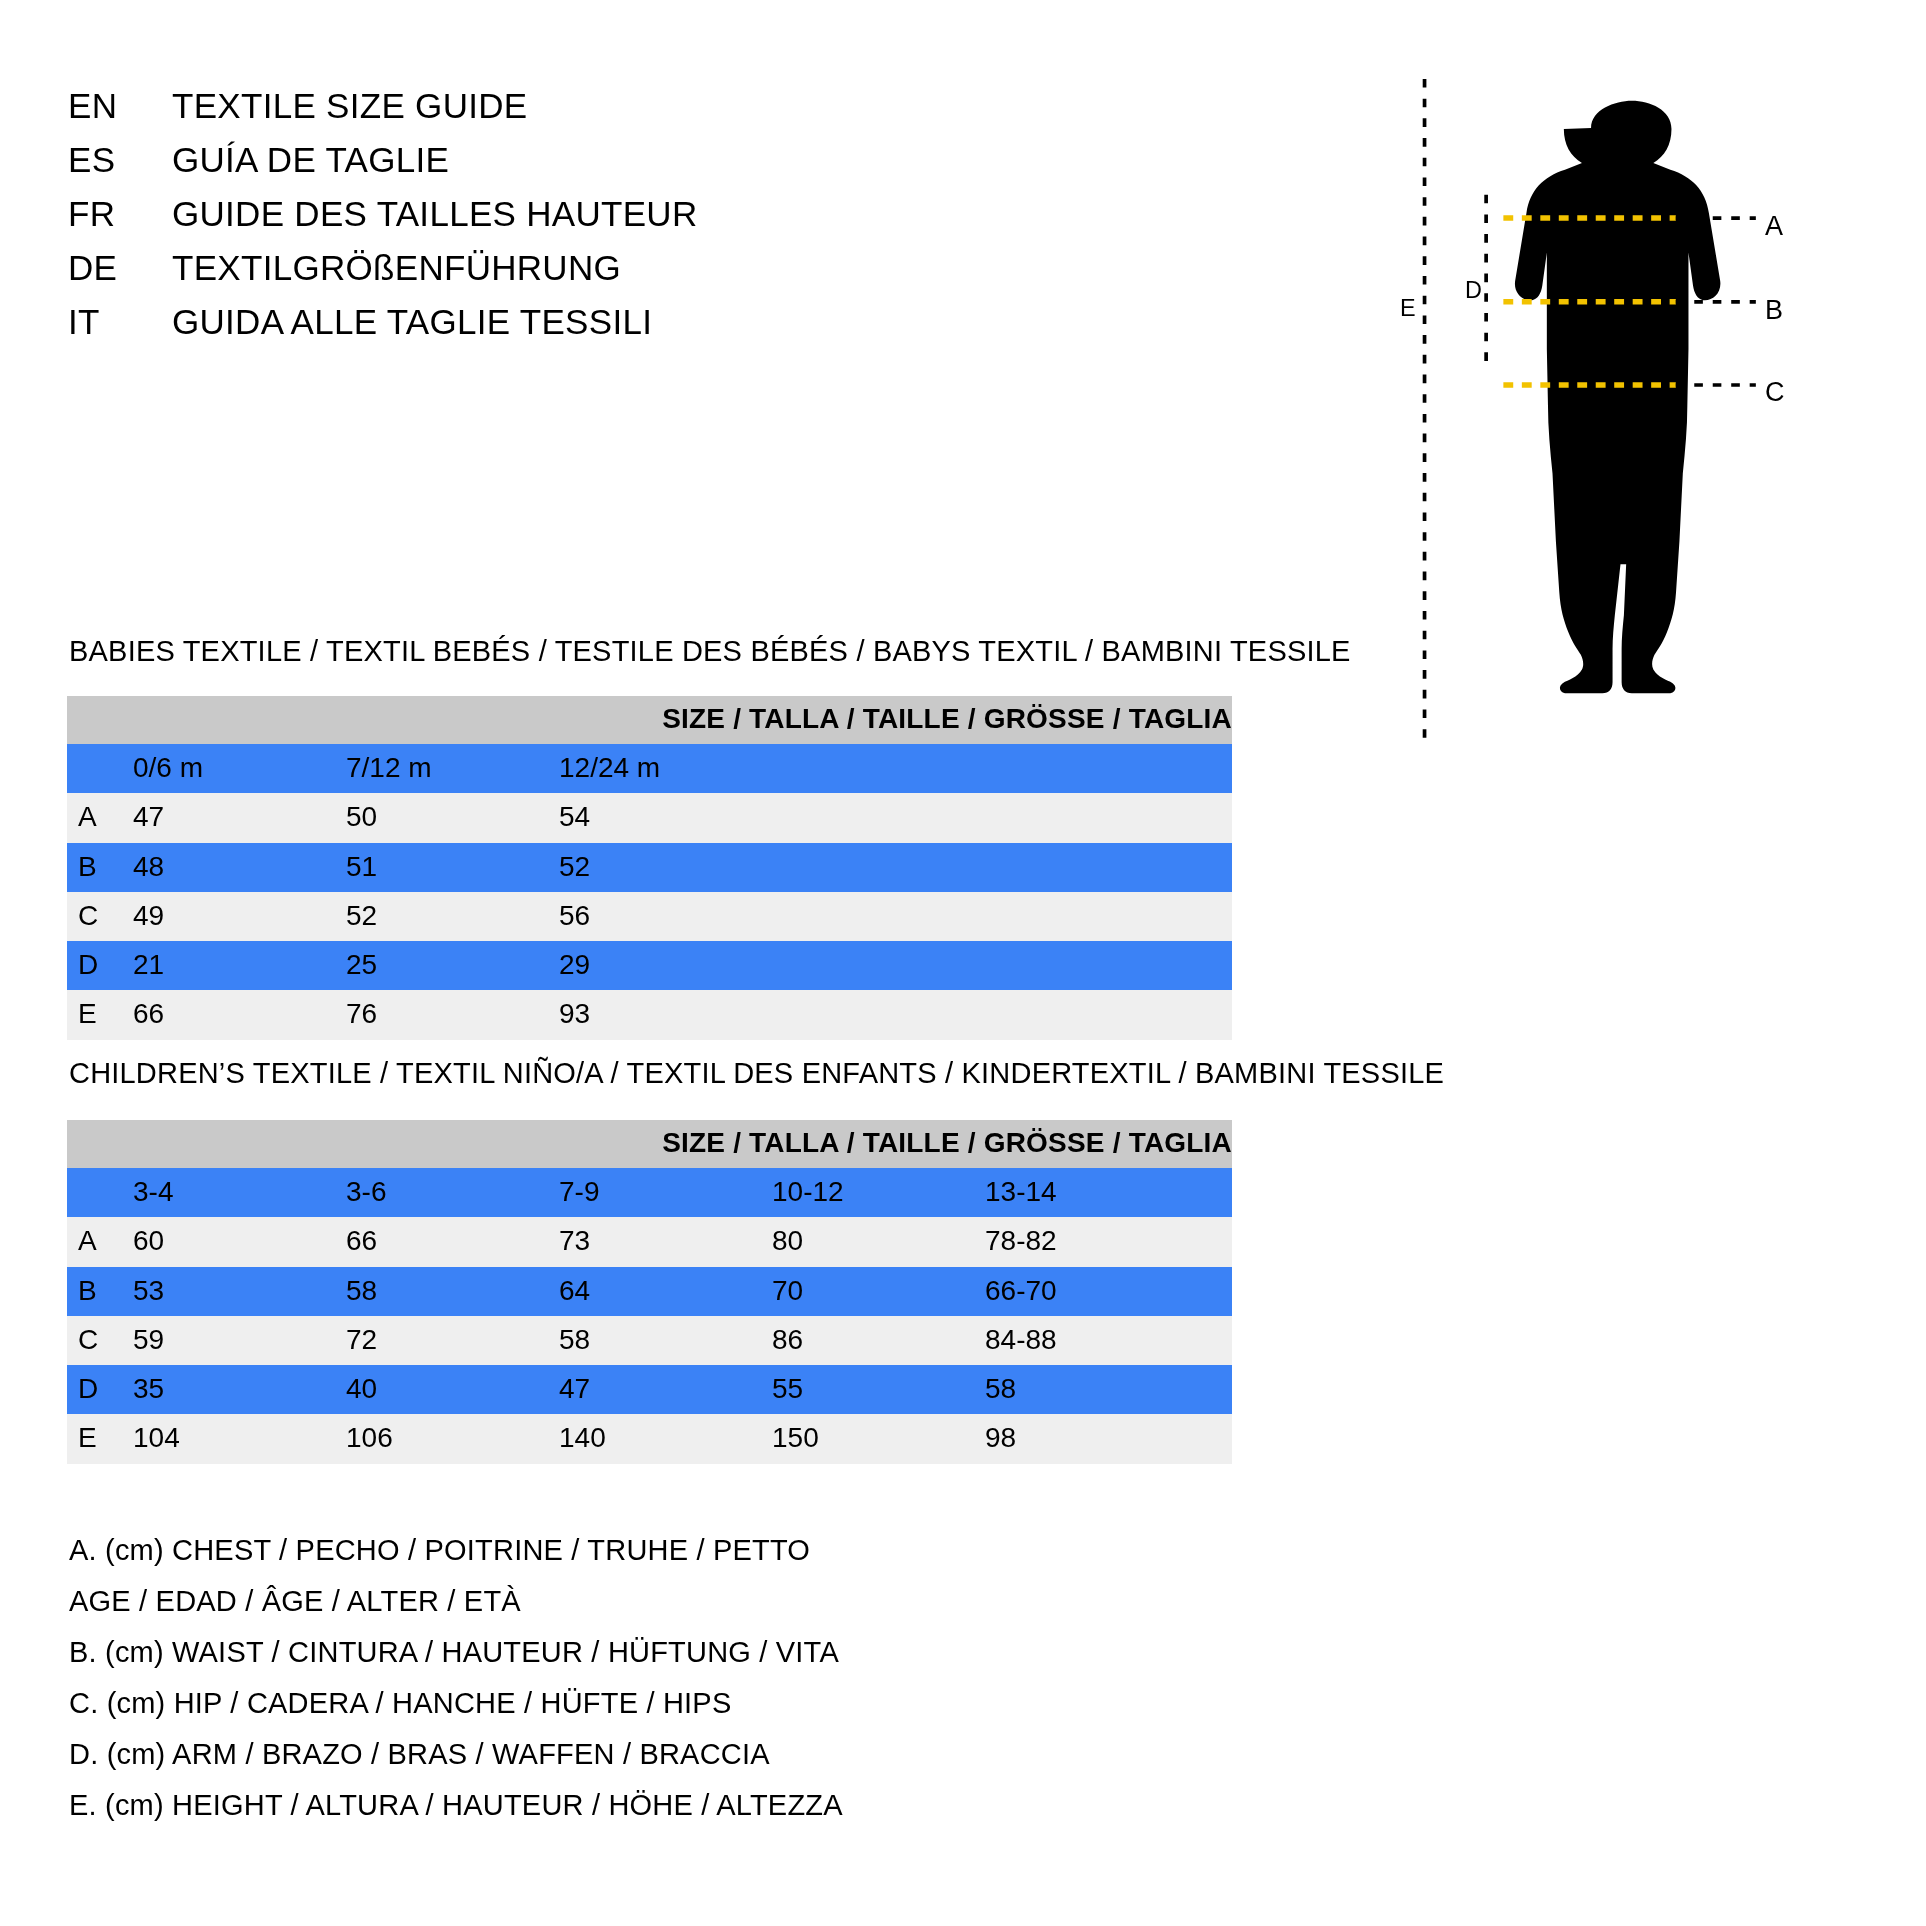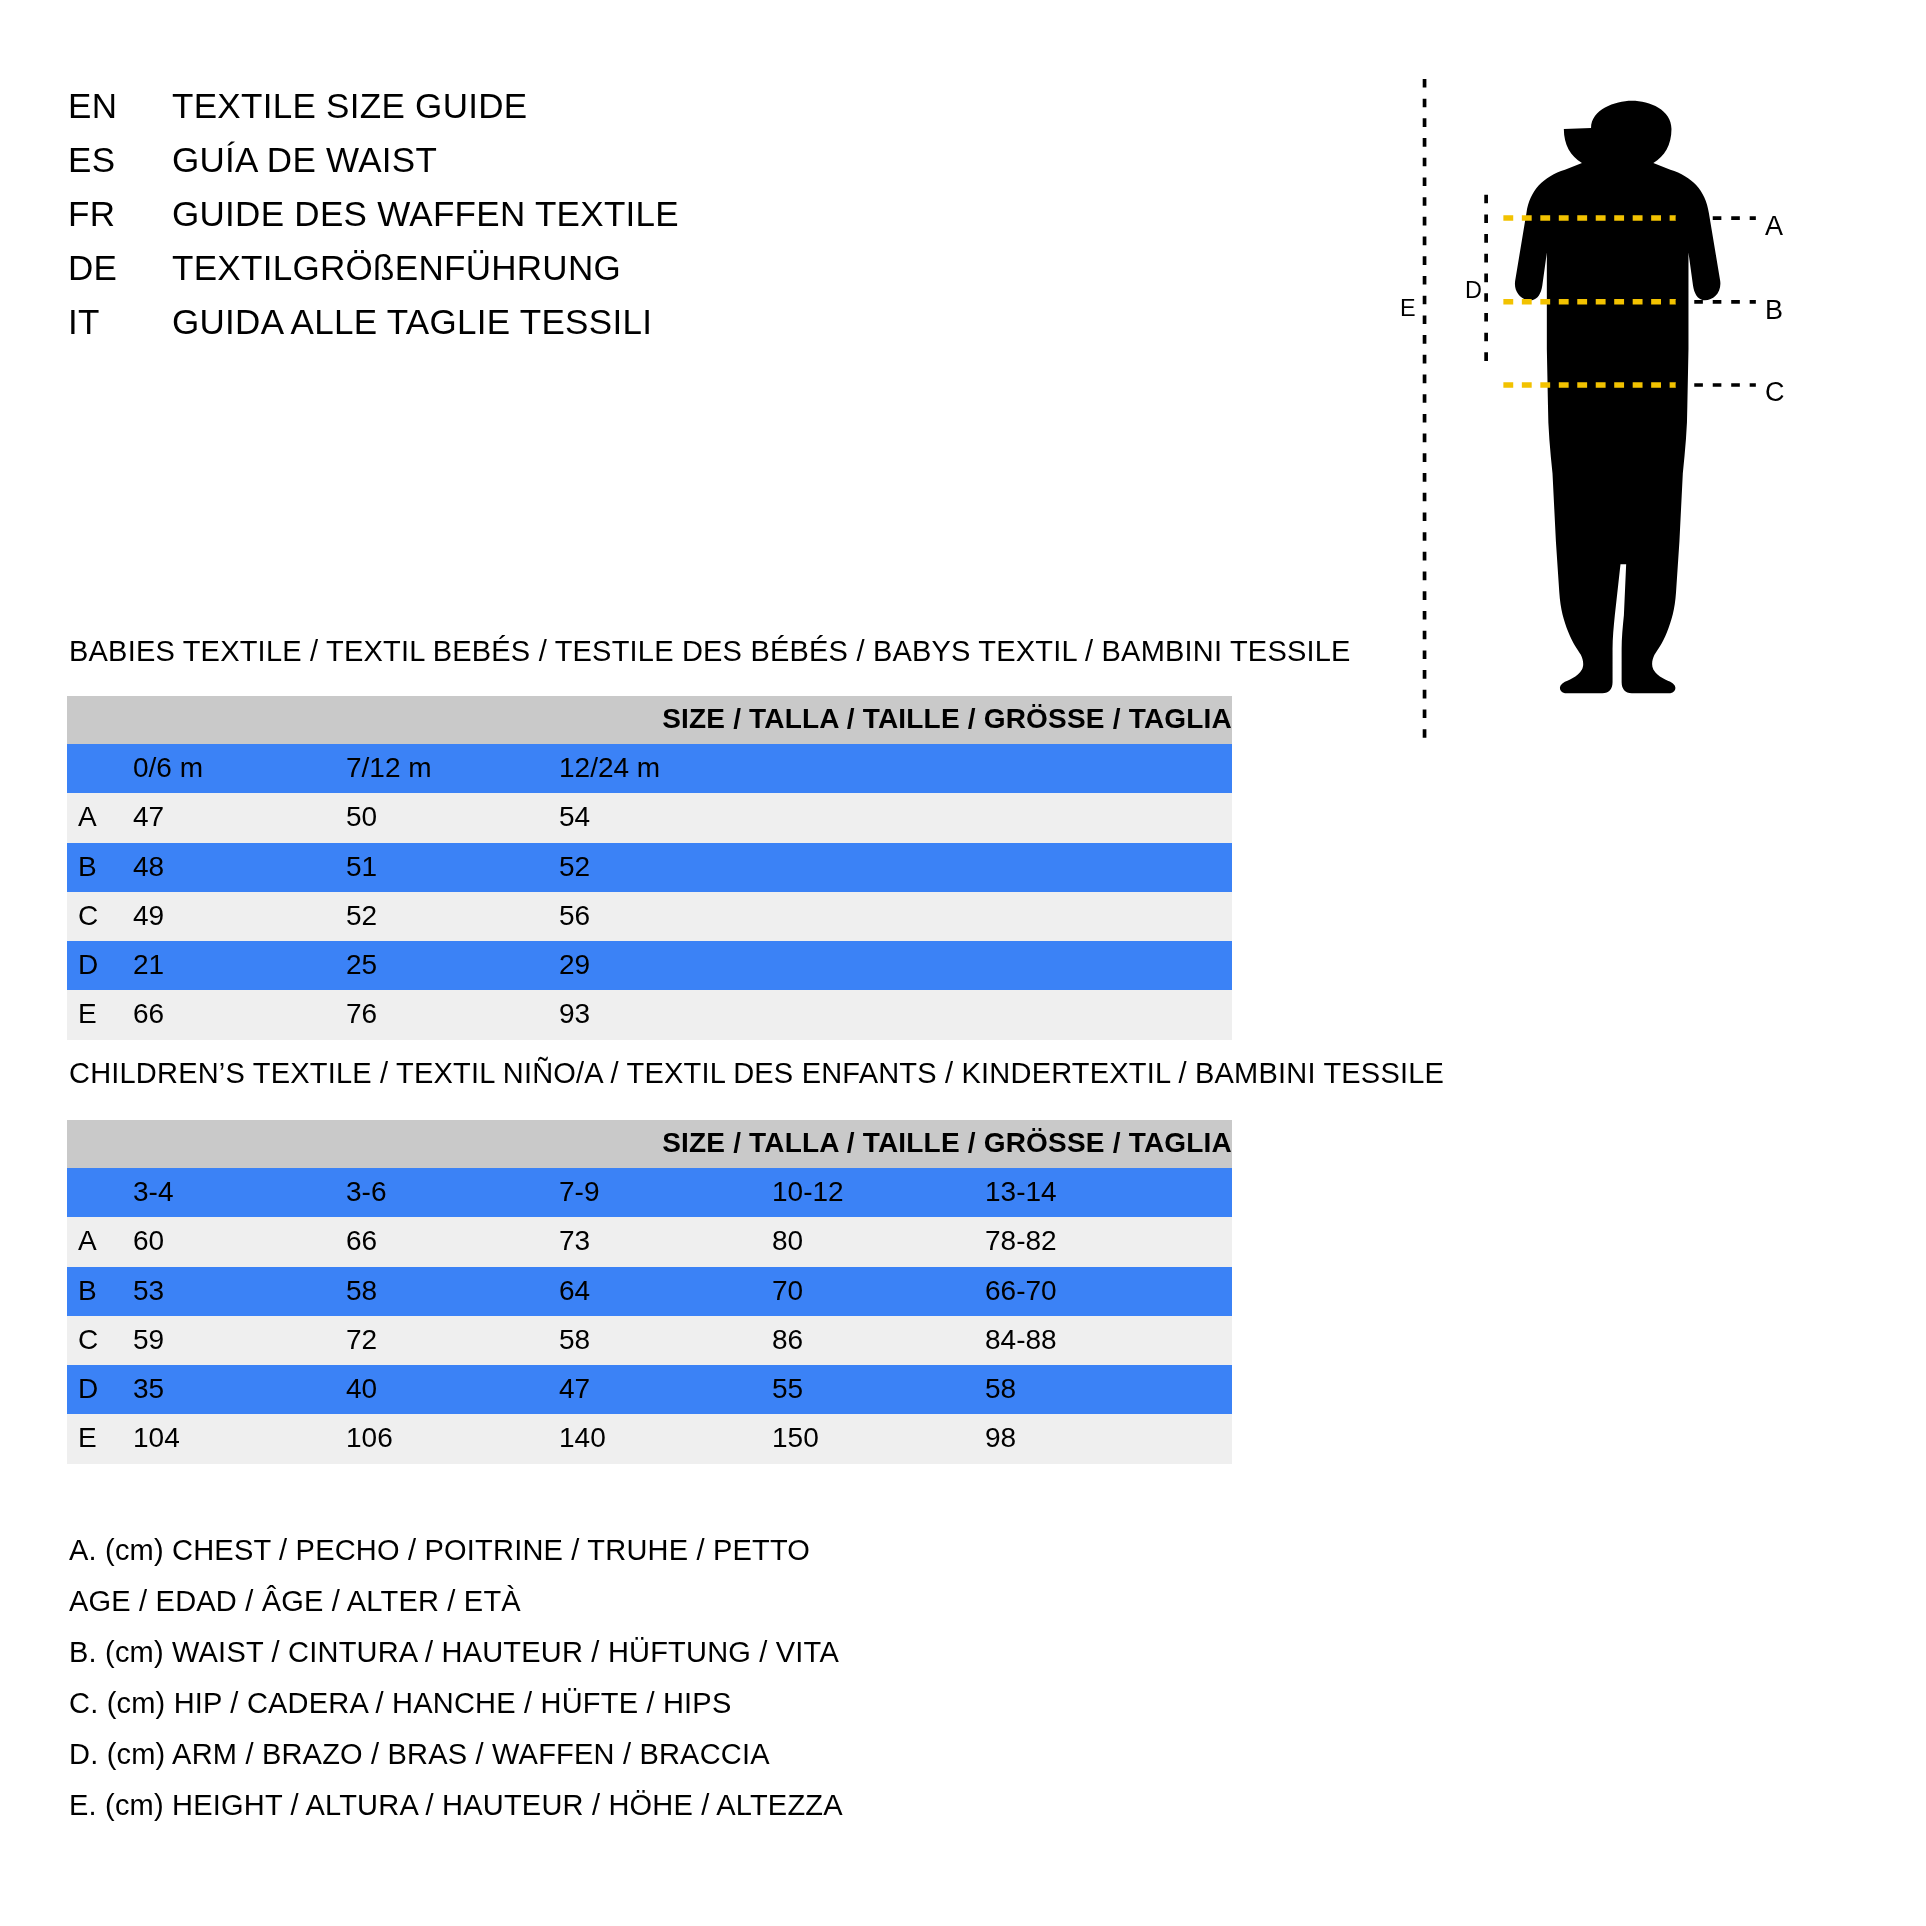--- a/index.html
+++ b/index.html
@@ -124,25 +124,25 @@
 
 <div class="page">
 
   <div class="lang-block">
     <div class="lang-row">
       <span class="lang-code">EN</span>
       <span class="lang-text">TEXTILE SIZE GUIDE</span>
     </div>
     <div class="lang-row">
       <span class="lang-code">ES</span>
-      <span class="lang-text">GUÍA DE WAIST</span>
+      <span class="lang-text">GUÍA DE TAGLIE</span>
     </div>
     <div class="lang-row">
       <span class="lang-code">FR</span>
-      <span class="lang-text">GUIDE DES WAFFEN TEXTILE</span>
+      <span class="lang-text">GUIDE DES TAILLES HAUTEUR</span>
     </div>
     <div class="lang-row">
       <span class="lang-code">DE</span>
       <span class="lang-text">TEXTILGRÖßENFÜHRUNG</span>
     </div>
     <div class="lang-row">
       <span class="lang-code">IT</span>
       <span class="lang-text">GUIDA ALLE TAGLIE TESSILI</span>
     </div>
   </div>

